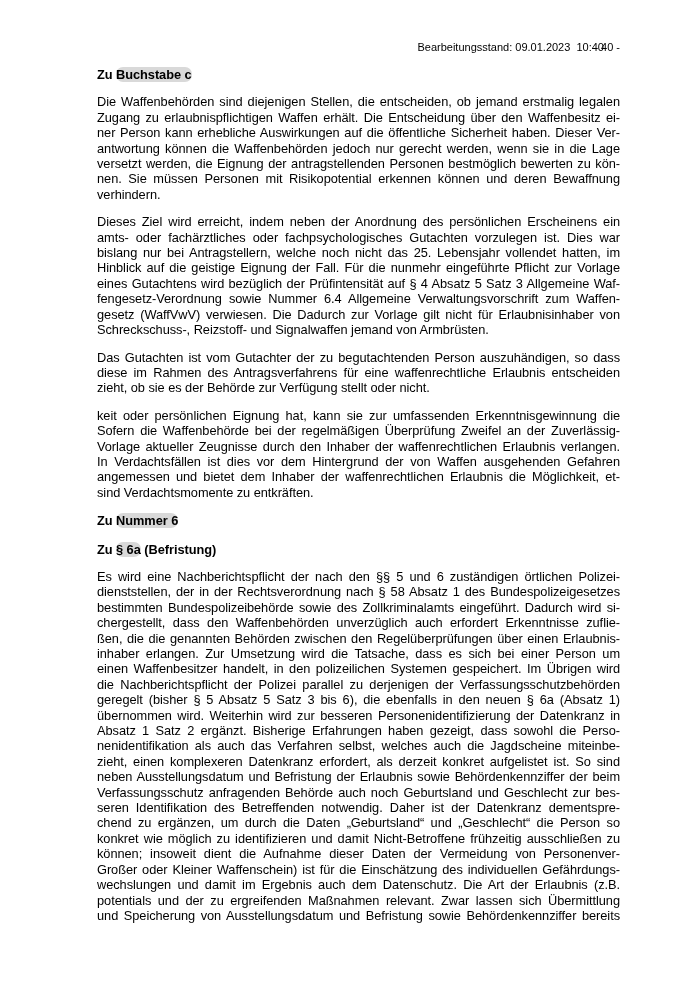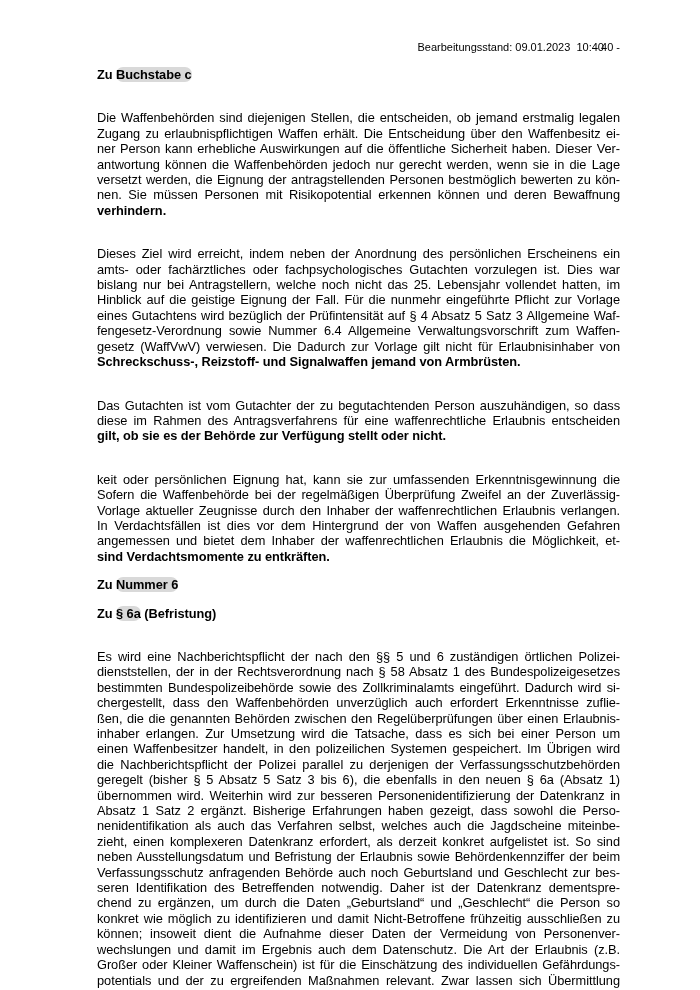--- a/index.html
+++ b/index.html
@@ -30,24 +30,24 @@
     padding-left: 20px;
   }
   .content {
     margin: 0 80px 0 97px;
     font-size: 12.8px;
     line-height: 15.4px;
     letter-spacing: -0.05px;
   }
   .heading { margin-top: 13px; font-weight: bold; }
   .hl { background: var(--hl, #d9d9d9); border-radius: 7px; }
-  .para { margin-top: 28px; }
+  .para { margin-top: 12px; }
   .line { text-align: justify; }
   .jline { text-align-last: justify; }
-  .lline { text-align-last: left; font-weight: bold; }
+  .lline { text-align-last: left; }
 </style>
 </head>
 <body>
 
 <div class="page">
 
   <div class="pageheader">
     <span class="pagenum">- 40 -</span>
     <span class="status">Bearbeitungsstand: 09.01.2023  10:40</span>
   </div>
@@ -73,21 +73,21 @@
         <div class="line jline">Hinblick auf die geistige Eignung der Fall. Für die nunmehr eingeführte Pflicht zur Vorlage</div>
         <div class="line jline">eines Gutachtens wird bezüglich der Prüfintensität auf § 4 Absatz 5 Satz 3 Allgemeine Waf-</div>
         <div class="line jline">fengesetz-Verordnung sowie Nummer 6.4 Allgemeine Verwaltungsvorschrift zum Waffen-</div>
         <div class="line jline">gesetz (WaffVwV) verwiesen. Die Dadurch zur Vorlage gilt nicht für Erlaubnisinhaber von</div>
         <div class="line lline">Schreckschuss-, Reizstoff- und Signalwaffen jemand von Armbrüsten.</div>
       </div>
 
     <div class="para">
         <div class="line jline">Das Gutachten ist vom Gutachter der zu begutachtenden Person auszuhändigen, so dass</div>
         <div class="line jline">diese im Rahmen des Antragsverfahrens für eine waffenrechtliche Erlaubnis entscheiden</div>
-        <div class="line lline">gilt, ob sie es der Behörde zur Verfügung stellt oder nicht.</div>
+        <div class="line lline">zieht, ob sie es der Behörde zur Verfügung stellt oder nicht.</div>
       </div>
 
     <div class="para">
         <div class="line jline">keit oder persönlichen Eignung hat, kann sie zur umfassenden Erkenntnisgewinnung die</div>
         <div class="line jline">Sofern die Waffenbehörde bei der regelmäßigen Überprüfung Zweifel an der Zuverlässig-</div>
         <div class="line jline">Vorlage aktueller Zeugnisse durch den Inhaber der waffenrechtlichen Erlaubnis verlangen.</div>
         <div class="line jline">In Verdachtsfällen ist dies vor dem Hintergrund der von Waffen ausgehenden Gefahren</div>
         <div class="line jline">angemessen und bietet dem Inhaber der waffenrechtlichen Erlaubnis die Möglichkeit, et-</div>
         <div class="line lline">sind Verdachtsmomente zu entkräften.</div>
       </div>
@@ -109,20 +109,20 @@
         <div class="line jline">übernommen wird. Weiterhin wird zur besseren Personenidentifizierung der Datenkranz in</div>
         <div class="line jline">Absatz 1 Satz 2 ergänzt. Bisherige Erfahrungen haben gezeigt, dass sowohl die Perso-</div>
         <div class="line jline">nenidentifikation als auch das Verfahren selbst, welches auch die Jagdscheine miteinbe-</div>
         <div class="line jline">zieht, einen komplexeren Datenkranz erfordert, als derzeit konkret aufgelistet ist. So sind</div>
         <div class="line jline">neben Ausstellungsdatum und Befristung der Erlaubnis sowie Behördenkennziffer der beim</div>
         <div class="line jline">Verfassungsschutz anfragenden Behörde auch noch Geburtsland und Geschlecht zur bes-</div>
         <div class="line jline">seren Identifikation des Betreffenden notwendig. Daher ist der Datenkranz dementspre-</div>
         <div class="line jline">chend zu ergänzen, um durch die Daten „Geburtsland“ und „Geschlecht“ die Person so</div>
         <div class="line jline">konkret wie möglich zu identifizieren und damit Nicht-Betroffene frühzeitig ausschließen zu</div>
         <div class="line jline">können; insoweit dient die Aufnahme dieser Daten der Vermeidung von Personenver-</div>
+        <div class="line jline">Großer oder Kleiner Waffenschein) ist für die Einschätzung des individuellen Gefährdungs-</div>
         <div class="line jline">wechslungen und damit im Ergebnis auch dem Datenschutz. Die Art der Erlaubnis (z.B.</div>
-        <div class="line jline">Großer oder Kleiner Waffenschein) ist für die Einschätzung des individuellen Gefährdungs-</div>
         <div class="line jline">potentials und der zu ergreifenden Maßnahmen relevant. Zwar lassen sich Übermittlung</div>
         <div class="line jline">und Speicherung von Ausstellungsdatum und Befristung sowie Behördenkennziffer bereits</div>
       </div>
 
   </div>
 </div>
 
 </body></html>

